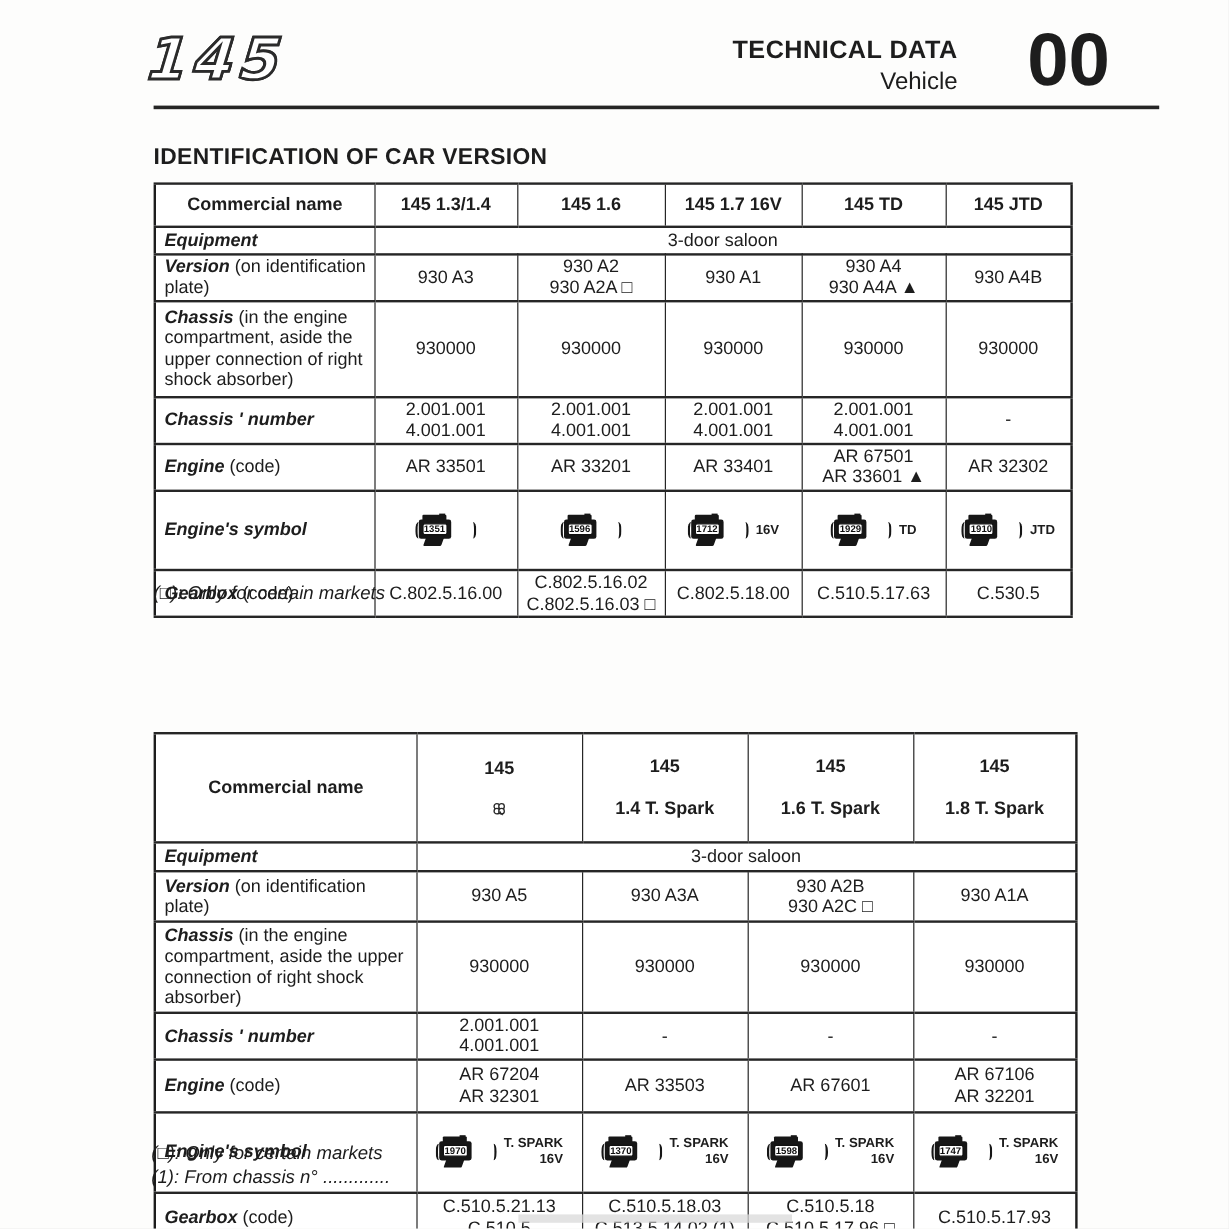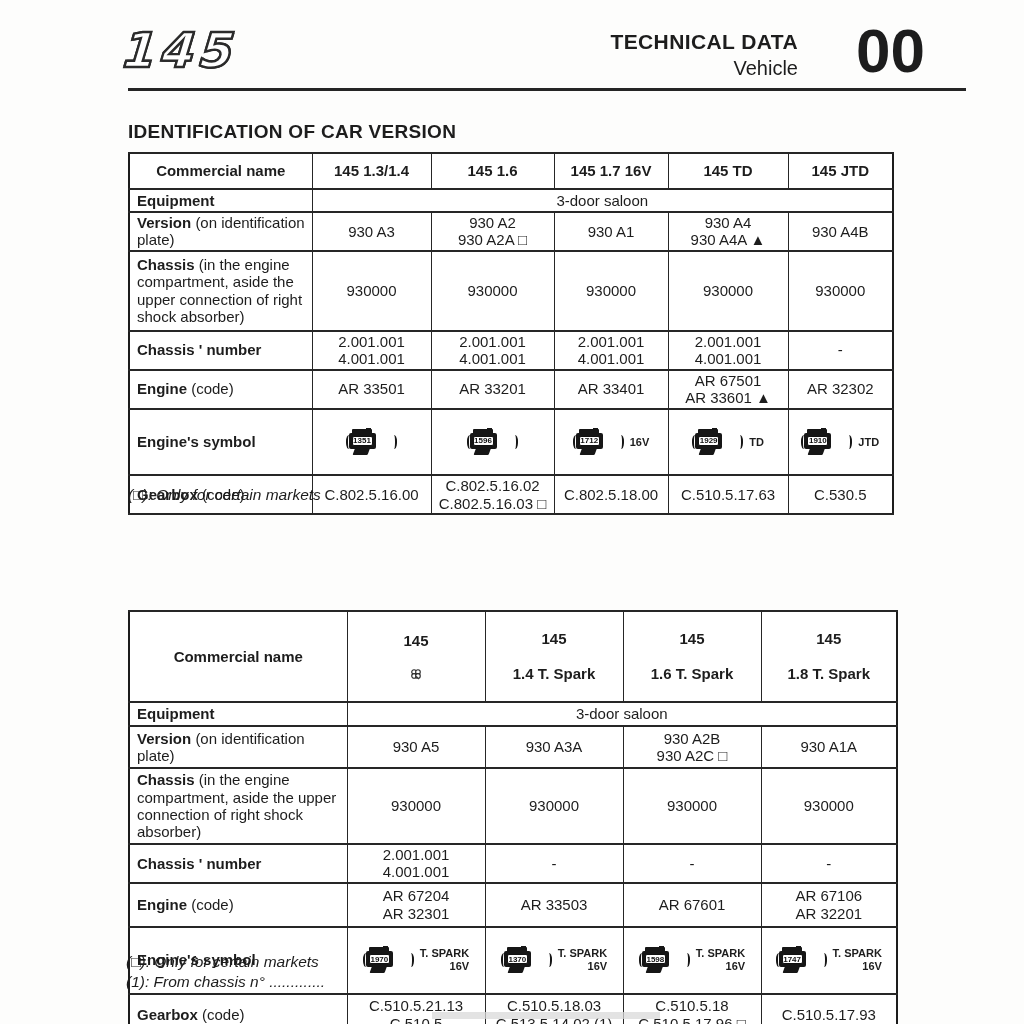--- a/index.html
+++ b/index.html
@@ -21,21 +21,21 @@
 
   
   table{border-collapse:collapse;table-layout:fixed;border:2px solid #1c1c1c;background:#fff;}
   td{border:solid #262626;border-width:2px 1.2px;padding:1px 5px;font-size:15px;
      vertical-align:middle;line-height:1.16;}
   .t1{position:absolute;left:128px;top:152px;width:766px;}
   .t2{position:absolute;left:128px;top:610px;width:770px;}
   .corner{font-weight:bold;text-align:center;}
   .hdr{font-weight:bold;text-align:center;white-space:pre-line;}
   .lbl{text-align:left;padding-left:7px;}
-  .lbl .b{font-weight:bold;}
+  .lbl .b{font-weight:bold;font-style:italic;}
   .lbl .n{font-weight:normal;}
   .val{text-align:center;white-space:pre-line;}
 
   
   .fn{position:absolute;font-size:15.5px;line-height:1.32;font-style:italic;}
   .fn1{left:128px;top:485px;}
   .fn2{left:126px;top:952px;}
 
   
   .engsym{display:flex;align-items:center;justify-content:center;gap:5px;}

